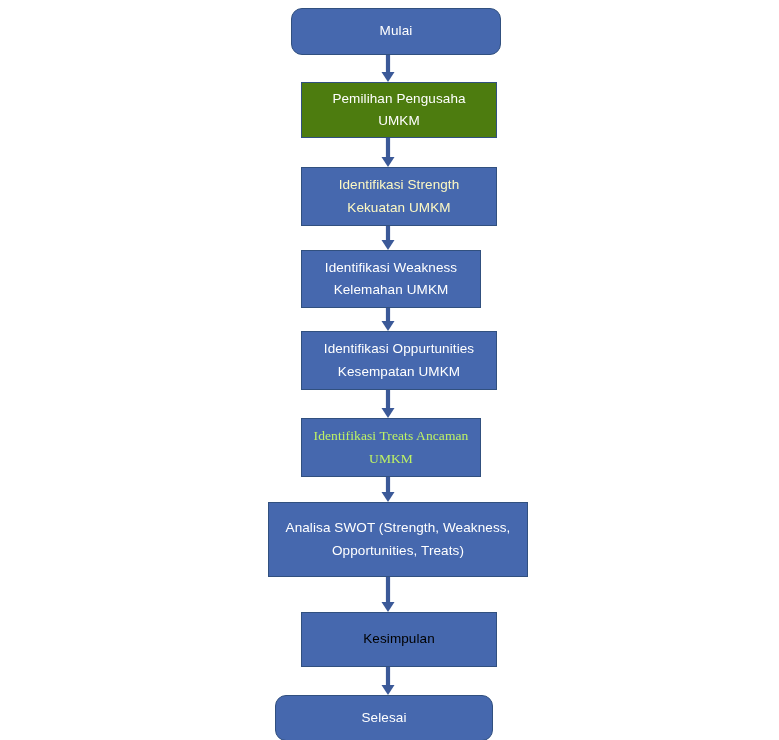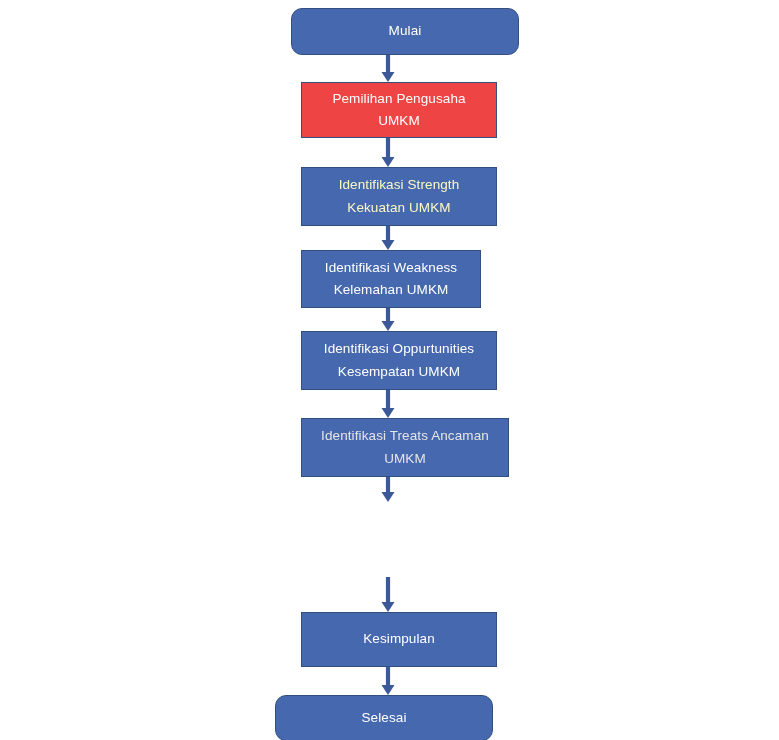--- a/index.html
+++ b/index.html
@@ -101,25 +101,27 @@
         <rect x="8.9" y="0" width="4.2" height="25" fill="#3B5998"></rect>
         <polygon points="4.5,25 17.5,25 11,35" fill="#3B5998"></polygon>
       </svg>
     </div>
     <div class="connector" style="left: 377px; top: 667px; height: 28px;">
       <svg viewBox="0 0 22 28" preserveAspectRatio="none">
         <rect x="8.9" y="0" width="4.2" height="18" fill="#3B5998"></rect>
         <polygon points="4.5,18 17.5,18 11,28" fill="#3B5998"></polygon>
       </svg>
     </div>
-    <div class="node terminator" style="left: 291px; top: 8px; width: 228px; height: 47px; background: rgb(70, 104, 174); border-color: rgb(49, 80, 127); color: rgb(255, 255, 255);">Mulai</div>
-    <div class="node process" style="left: 301px; top: 82px; width: 196px; height: 56px; background: #ef4444; border-color: rgb(49, 80, 127); color: rgb(255, 255, 255);">Pemilihan Pengusaha UMKM</div>
+    <div class="node terminator" style="left: 291px; top: 8px; width: 210px; height: 47px; background: rgb(70, 104, 174); border-color: rgb(49, 80, 127); color: rgb(255, 255, 255);">Mulai</div>
+    <div class="node process" style="left: 301px; top: 82px; width: 196px; height: 56px; background: #4d7c0f; border-color: rgb(49, 80, 127); color: rgb(255, 255, 255);">Pemilihan Pengusaha UMKM</div>
     <div class="node process" style="left: 301px; top: 167px; width: 196px; height: 59px; background: rgb(70, 104, 174); border-color: rgb(49, 80, 127); color: #fef9c3;">Identifikasi Strength
 Kekuatan UMKM</div>
     <div class="node process" style="left: 301px; top: 250px; width: 180px; height: 58px; background: rgb(70, 104, 174); border-color: rgb(49, 80, 127); color: rgb(255, 255, 255);">Identifikasi Weakness
 Kelemahan UMKM</div>
     <div class="node process" style="left: 301px; top: 331px; width: 196px; height: 59px; background: rgb(70, 104, 174); border-color: rgb(49, 80, 127); color: rgb(255, 255, 255);">Identifikasi Oppurtunities
 Kesempatan UMKM</div>
-    <div class="node process" style="left: 301px; top: 418px; width: 208px; height: 59px; background: rgb(70, 104, 174); border-color: rgb(49, 80, 127); color: #e5e5e5;">Identifikasi Treats Ancaman
+    <div class="node process" style="left: 301px; top: 418px; width: 180px; height: 59px; background: rgb(70, 104, 174); border-color: rgb(49, 80, 127); color: #bef264; font-family: Liberation Serif, serif;">Identifikasi Treats Ancaman
 UMKM</div>
-    <div class="node process" style="left: 301px; top: 612px; width: 196px; height: 55px; background: rgb(70, 104, 174); border-color: rgb(49, 80, 127); color: #ffffff;">Kesimpulan</div>
+    <div class="node process" style="left: 268px; top: 502px; width: 260px; height: 75px; background: rgb(70, 104, 174); border-color: rgb(49, 80, 127); color: rgb(255, 255, 255);">Analisa SWOT (Strength, Weakness,
+Opportunities, Treats)</div>
+    <div class="node process" style="left: 301px; top: 612px; width: 196px; height: 55px; background: rgb(70, 104, 174); border-color: rgb(49, 80, 127); color: #000000;">Kesimpulan</div>
     <div class="node terminator" style="left: 275px; top: 695px; width: 218px; height: 46px; background: rgb(70, 104, 174); border-color: rgb(49, 80, 127); color: rgb(255, 255, 255);">Selesai</div>
   </div>
 
 </body></html>

